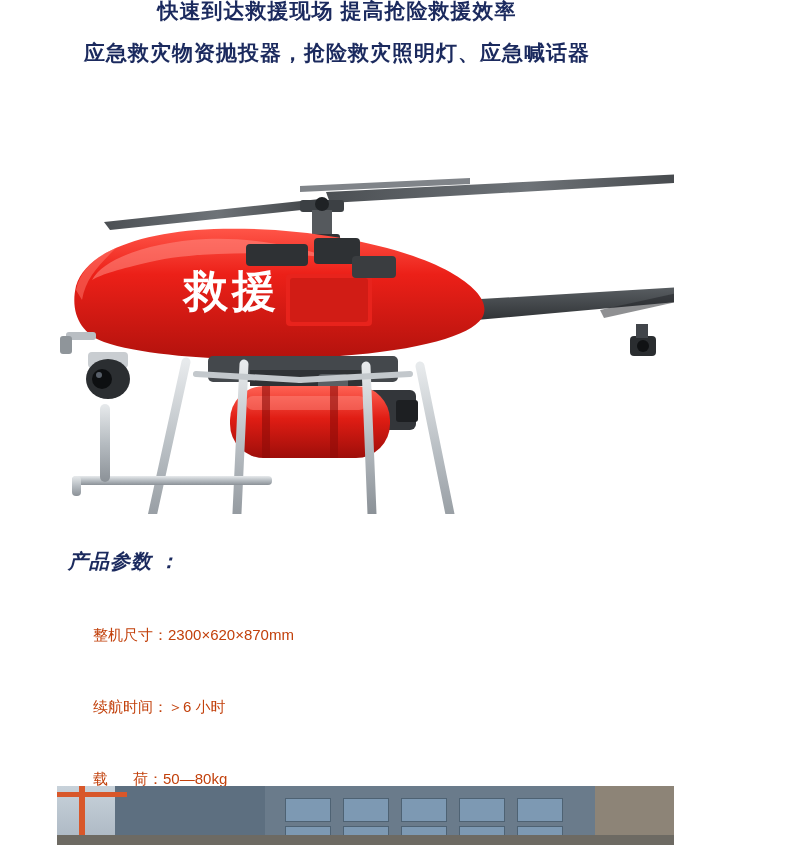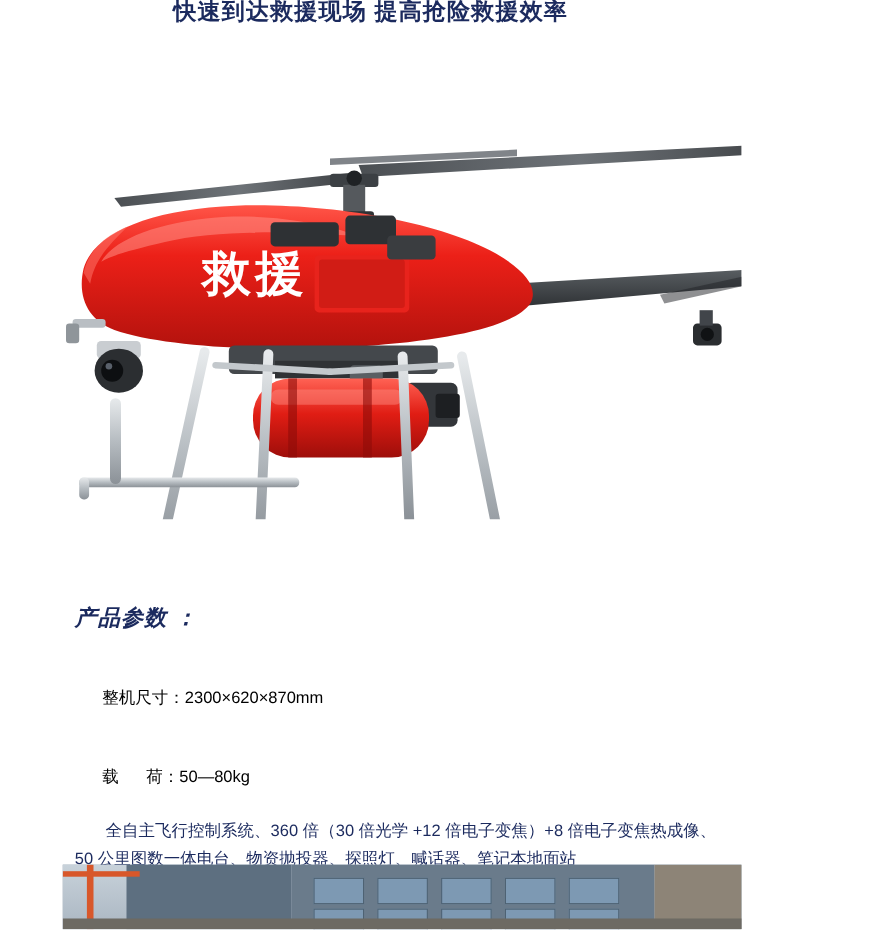--- a/index.html
+++ b/index.html
@@ -68,21 +68,21 @@
     font-size: 20px;
     font-weight: bold;
     font-style: italic;
     color: #1b2a5e;
     margin-bottom: 24px;
     letter-spacing: 1px;
   }
   .param-row {
     font-size: 15px;
     line-height: 24px;
-    color: #000000;
+    color: #c2410c;
     white-space: pre;
   }
   .param-wrap {
     font-size: 15px;
     line-height: 25px;
     color: #1b2a5e;
   }
   .param-indent {
     text-indent: 28px;
   }
@@ -125,20 +125,21 @@
     background: #6d6a63;
   }
 </style>
 </head>
 <body>
 
 <div class="page">
 
   <div class="headline">
     <div class="headline-line1">快速到达救援现场  提高抢险救援效率</div>
+    <div class="headline-line2">应急救灾物资抛投器，抢险救灾照明灯、应急喊话器</div>
   </div>
 
   <div class="hero">
     <svg width="790" height="440" viewBox="0 0 790 440" xmlns="http://www.w3.org/2000/svg">
       <defs>
         <linearGradient id="redBody" x1="0" y1="0" x2="0" y2="1">
           <stop offset="0%" stop-color="#ff5548"></stop>
           <stop offset="35%" stop-color="#ec2018"></stop>
           <stop offset="100%" stop-color="#b3120d"></stop>
         </linearGradient>
@@ -254,20 +255,23 @@
         <path d="M300,306 L410,300"></path>
       </g>
     </svg>
   </div>
 
   <div class="params">
     <div class="params-title">产品参数 ：</div>
 
     <div class="param-row">
       <span>整机尺寸：</span><span>2300×620×870mm</span>
+    </div>
+    <div class="param-row">
+      <span>续航时间：</span><span>＞6 小时</span>
     </div>
     <div class="param-row">
       <span>载      荷：</span><span>50—80kg</span>
     </div>
 
     <div class="param-wrap param-indent">全自主飞行控制系统、360 倍（30 倍光学 +12 倍电子变焦）+8 倍电子变焦热成像、</div>
     <div class="param-wrap">50 公里图数一体电台、物资抛投器、探照灯、喊话器、笔记本地面站</div>
   </div>
 
   <div class="bottom-photo">

